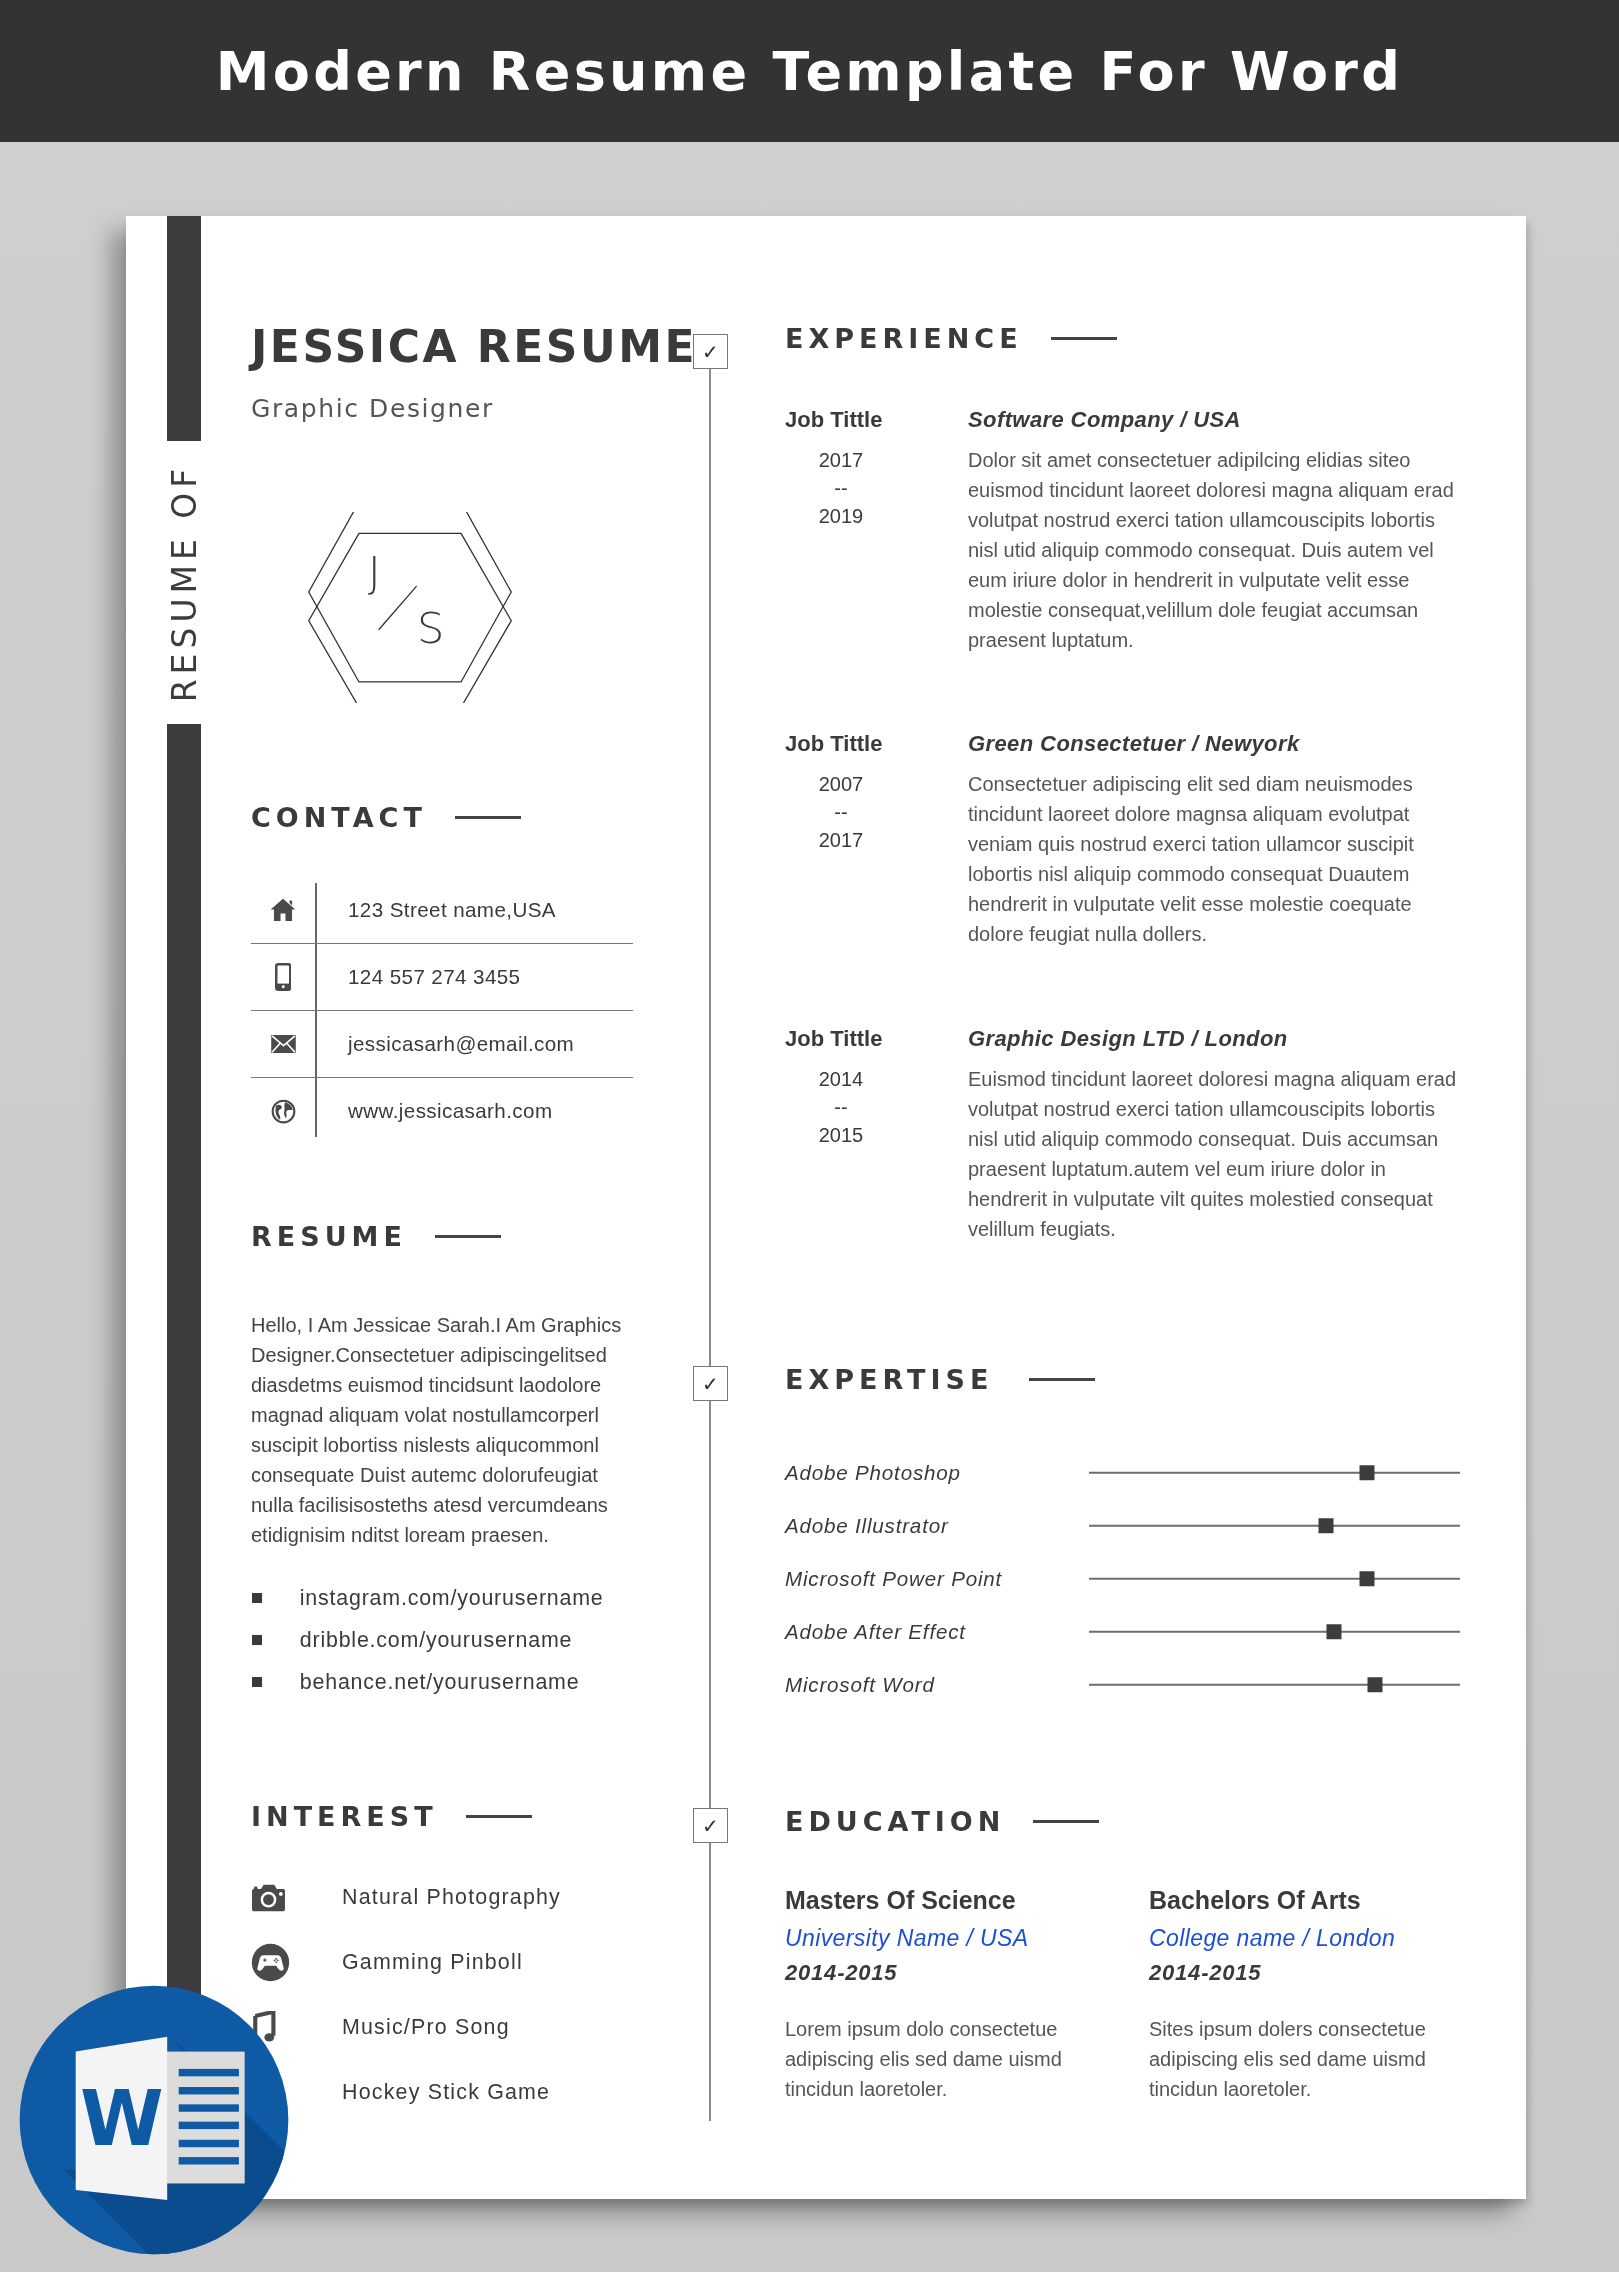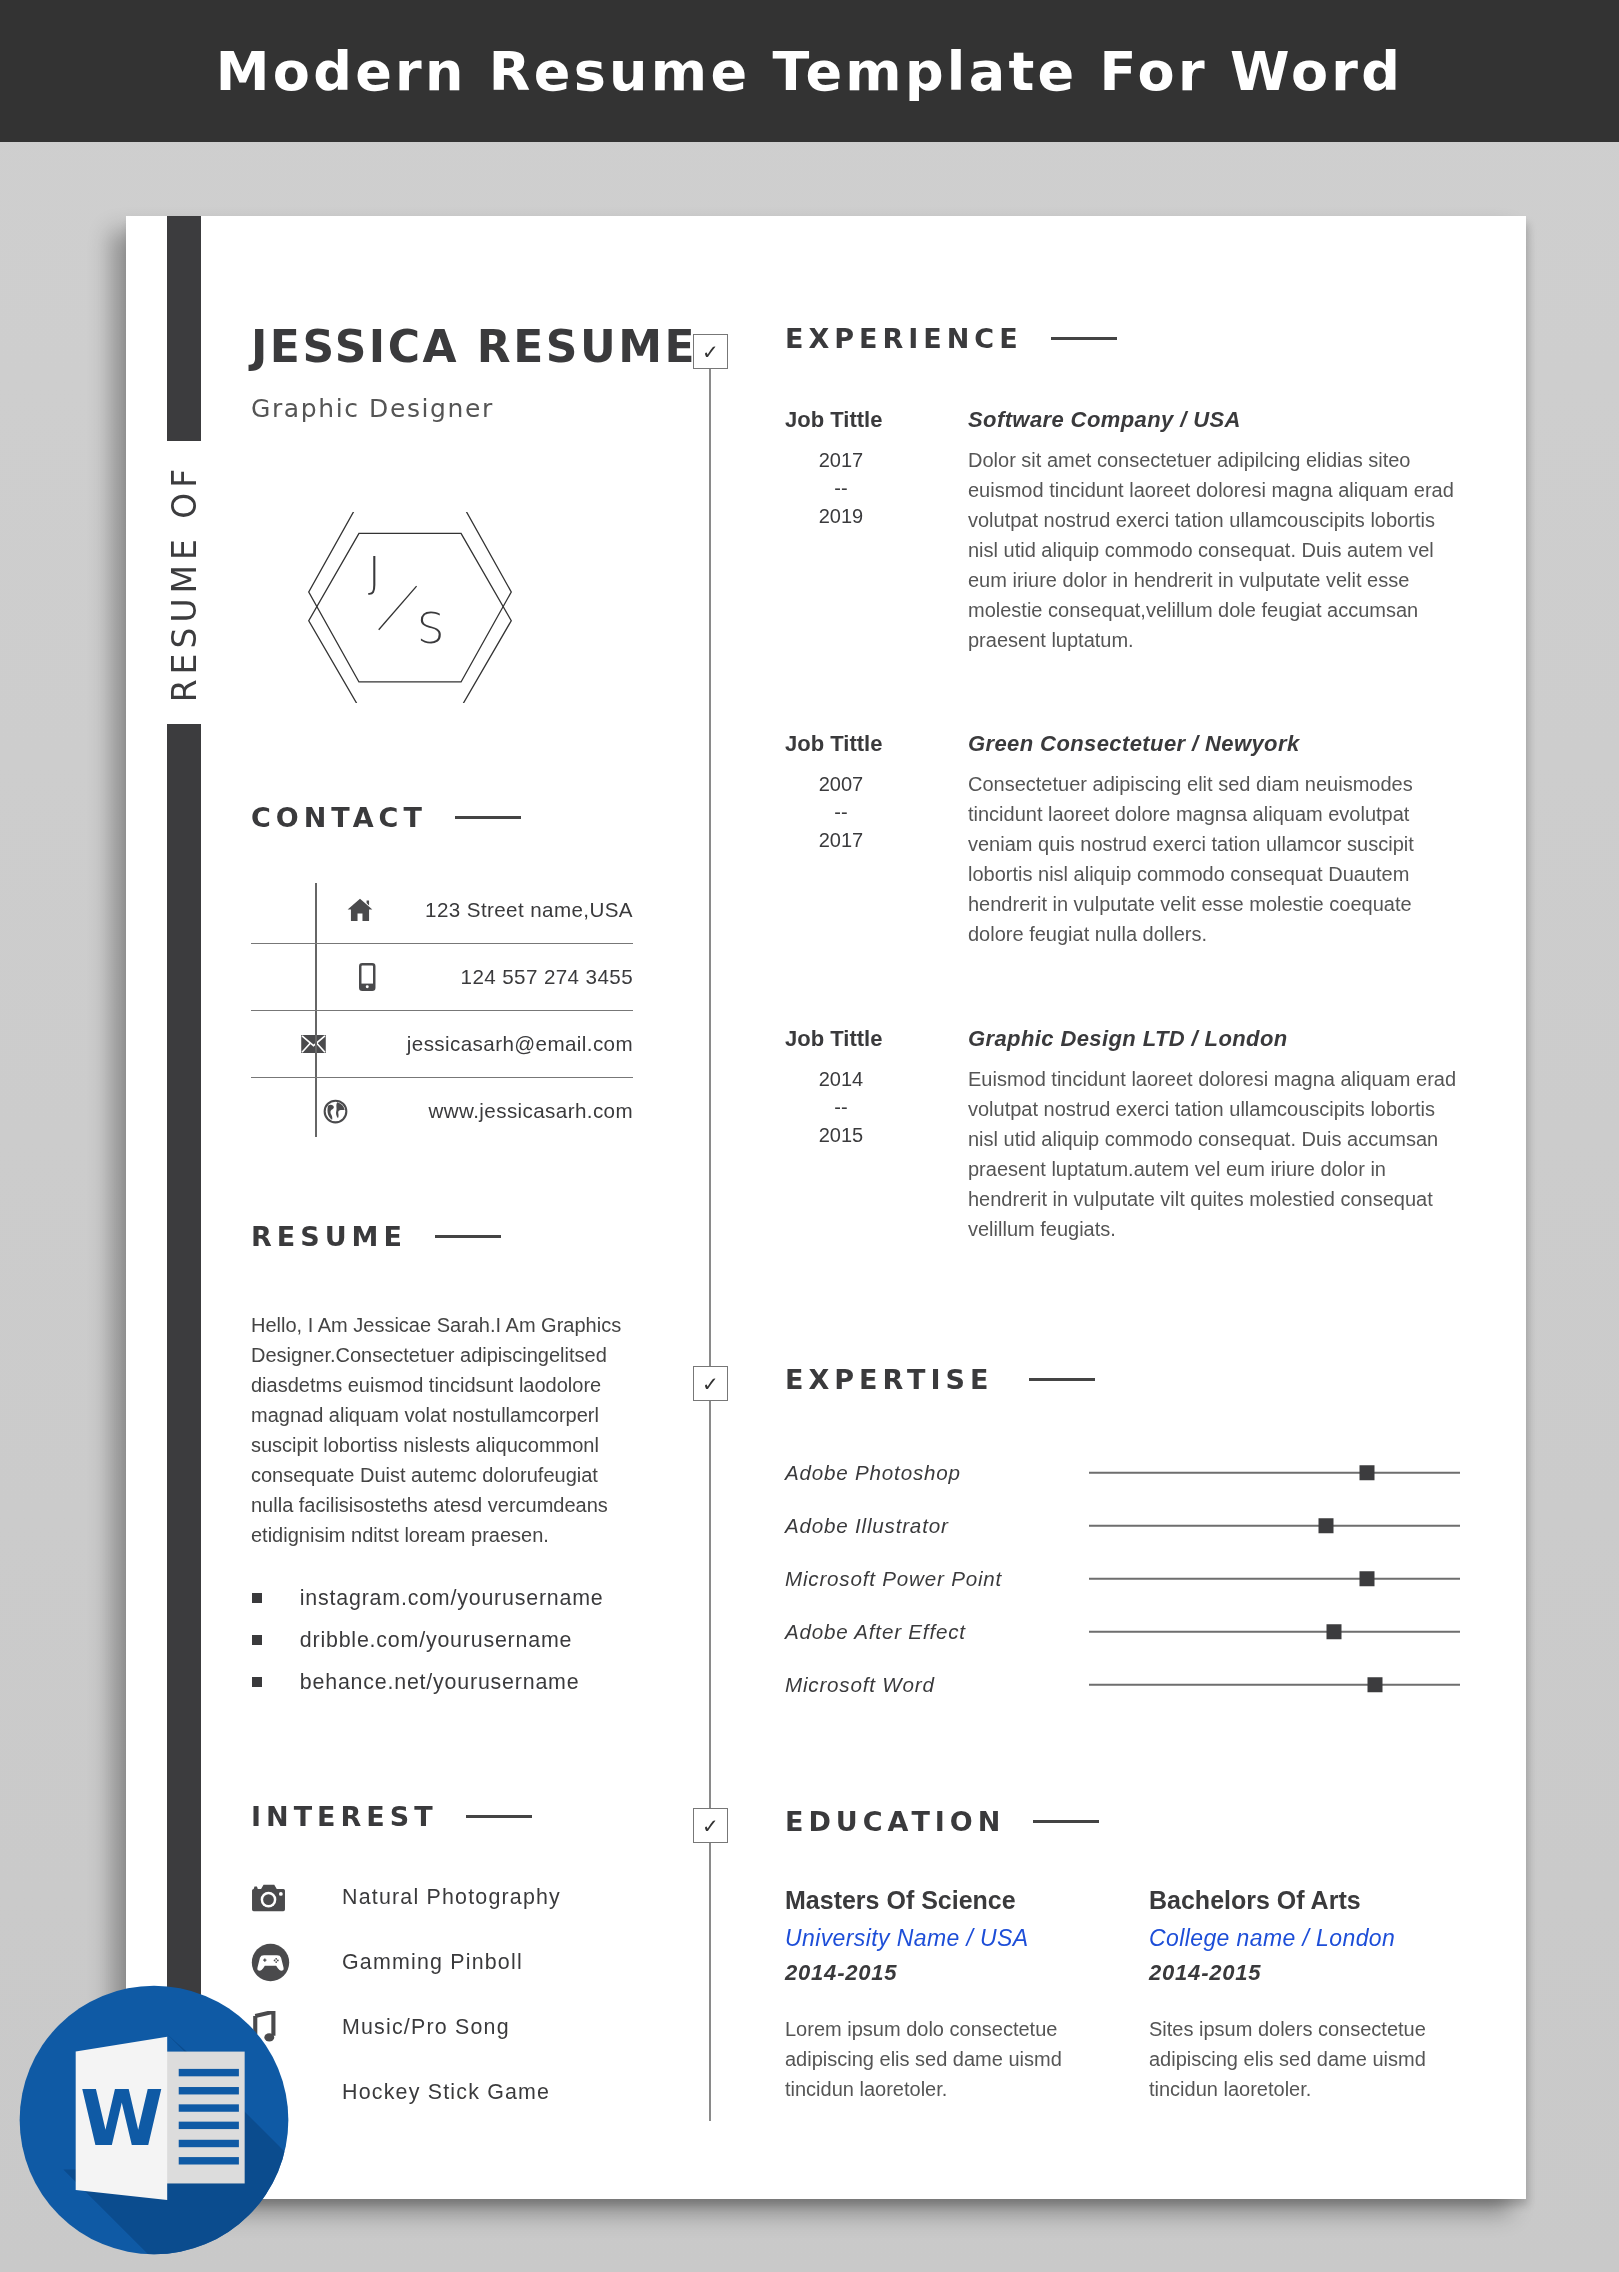--- a/index.html
+++ b/index.html
@@ -49,22 +49,22 @@
   }
   .monogram { position: absolute; left: 181px; top: 296px; width: 206px; height: 191px; }
   .section-head {
     position: absolute; display: flex; align-items: center;
     font-family: "DejaVu Sans", sans-serif; font-weight: bold;
     font-size: 27px; letter-spacing: 5px; color: #3a3a3c;
   }
   .section-head .rule { display: inline-block; width: 66px; height: 2.5px; background: #444; margin-left: 28px; }
 
   .contact-table { position: absolute; left: 125px; top: 660px; width: 382px; }
-  .contact-row { position: relative; height: 67px; display: flex; align-items: center; justify-content: flex-end; }
-  .contact-row + .contact-row { border-top: 1.6px solid #777; gap: 28px; }
+  .contact-row { position: relative; height: 67px; display: flex; align-items: center; }
+  .contact-row + .contact-row { border-top: 1.6px solid #777; }
   .contact-row .icon-cell { width: 64px; display: flex; justify-content: center; align-items: center; }
   .contact-row .divider { position: absolute; left: 64px; top: 0; bottom: 0; width: 1.6px; background: #666; }
   .contact-row .val { margin-left: 33px; font-size: 20.6px; color: #3a3a3c; letter-spacing: 0.4px; }
   .contact-row:first-child .divider { top: 6.6px; }
   .contact-row:last-child .divider { bottom: 6.6px; }
 
   .profile-text {
     position: absolute; left: 125px; top: 1094px; width: 387px;
     font-size: 20px; line-height: 30px; color: #444;
   }

